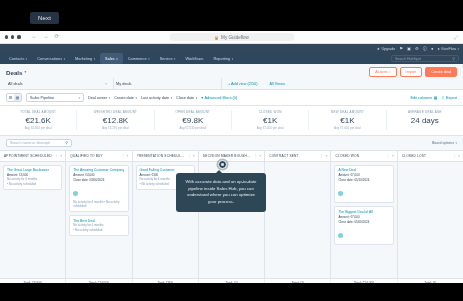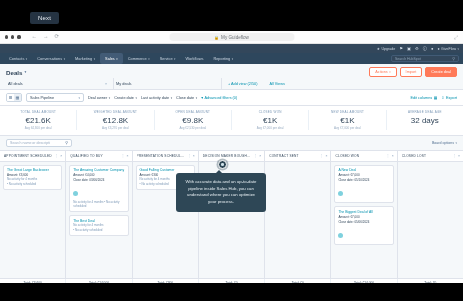--- a/index.html
+++ b/index.html
@@ -413,21 +413,21 @@
           <div class="kpi-value">€1K</div>
           <div class="kpi-sub">Avg €7,000 per deal</div>
         </div>
         <div class="kpi">
           <div class="kpi-label">NEW DEAL AMOUNT</div>
           <div class="kpi-value">€1K</div>
           <div class="kpi-sub">Avg €7,000 per deal</div>
         </div>
         <div class="kpi">
           <div class="kpi-label">AVERAGE DEAL AGE</div>
-          <div class="kpi-value">32 days</div>
+          <div class="kpi-value">24 days</div>
           <div class="kpi-sub"></div>
         </div>
       </div>
 
       <div class="board-tools">
         <span class="board-search">
           <span class="ph">Search name or descripti</span>
           <span class="mag">⚲</span>
         </span>
         <span class="board-opts">

